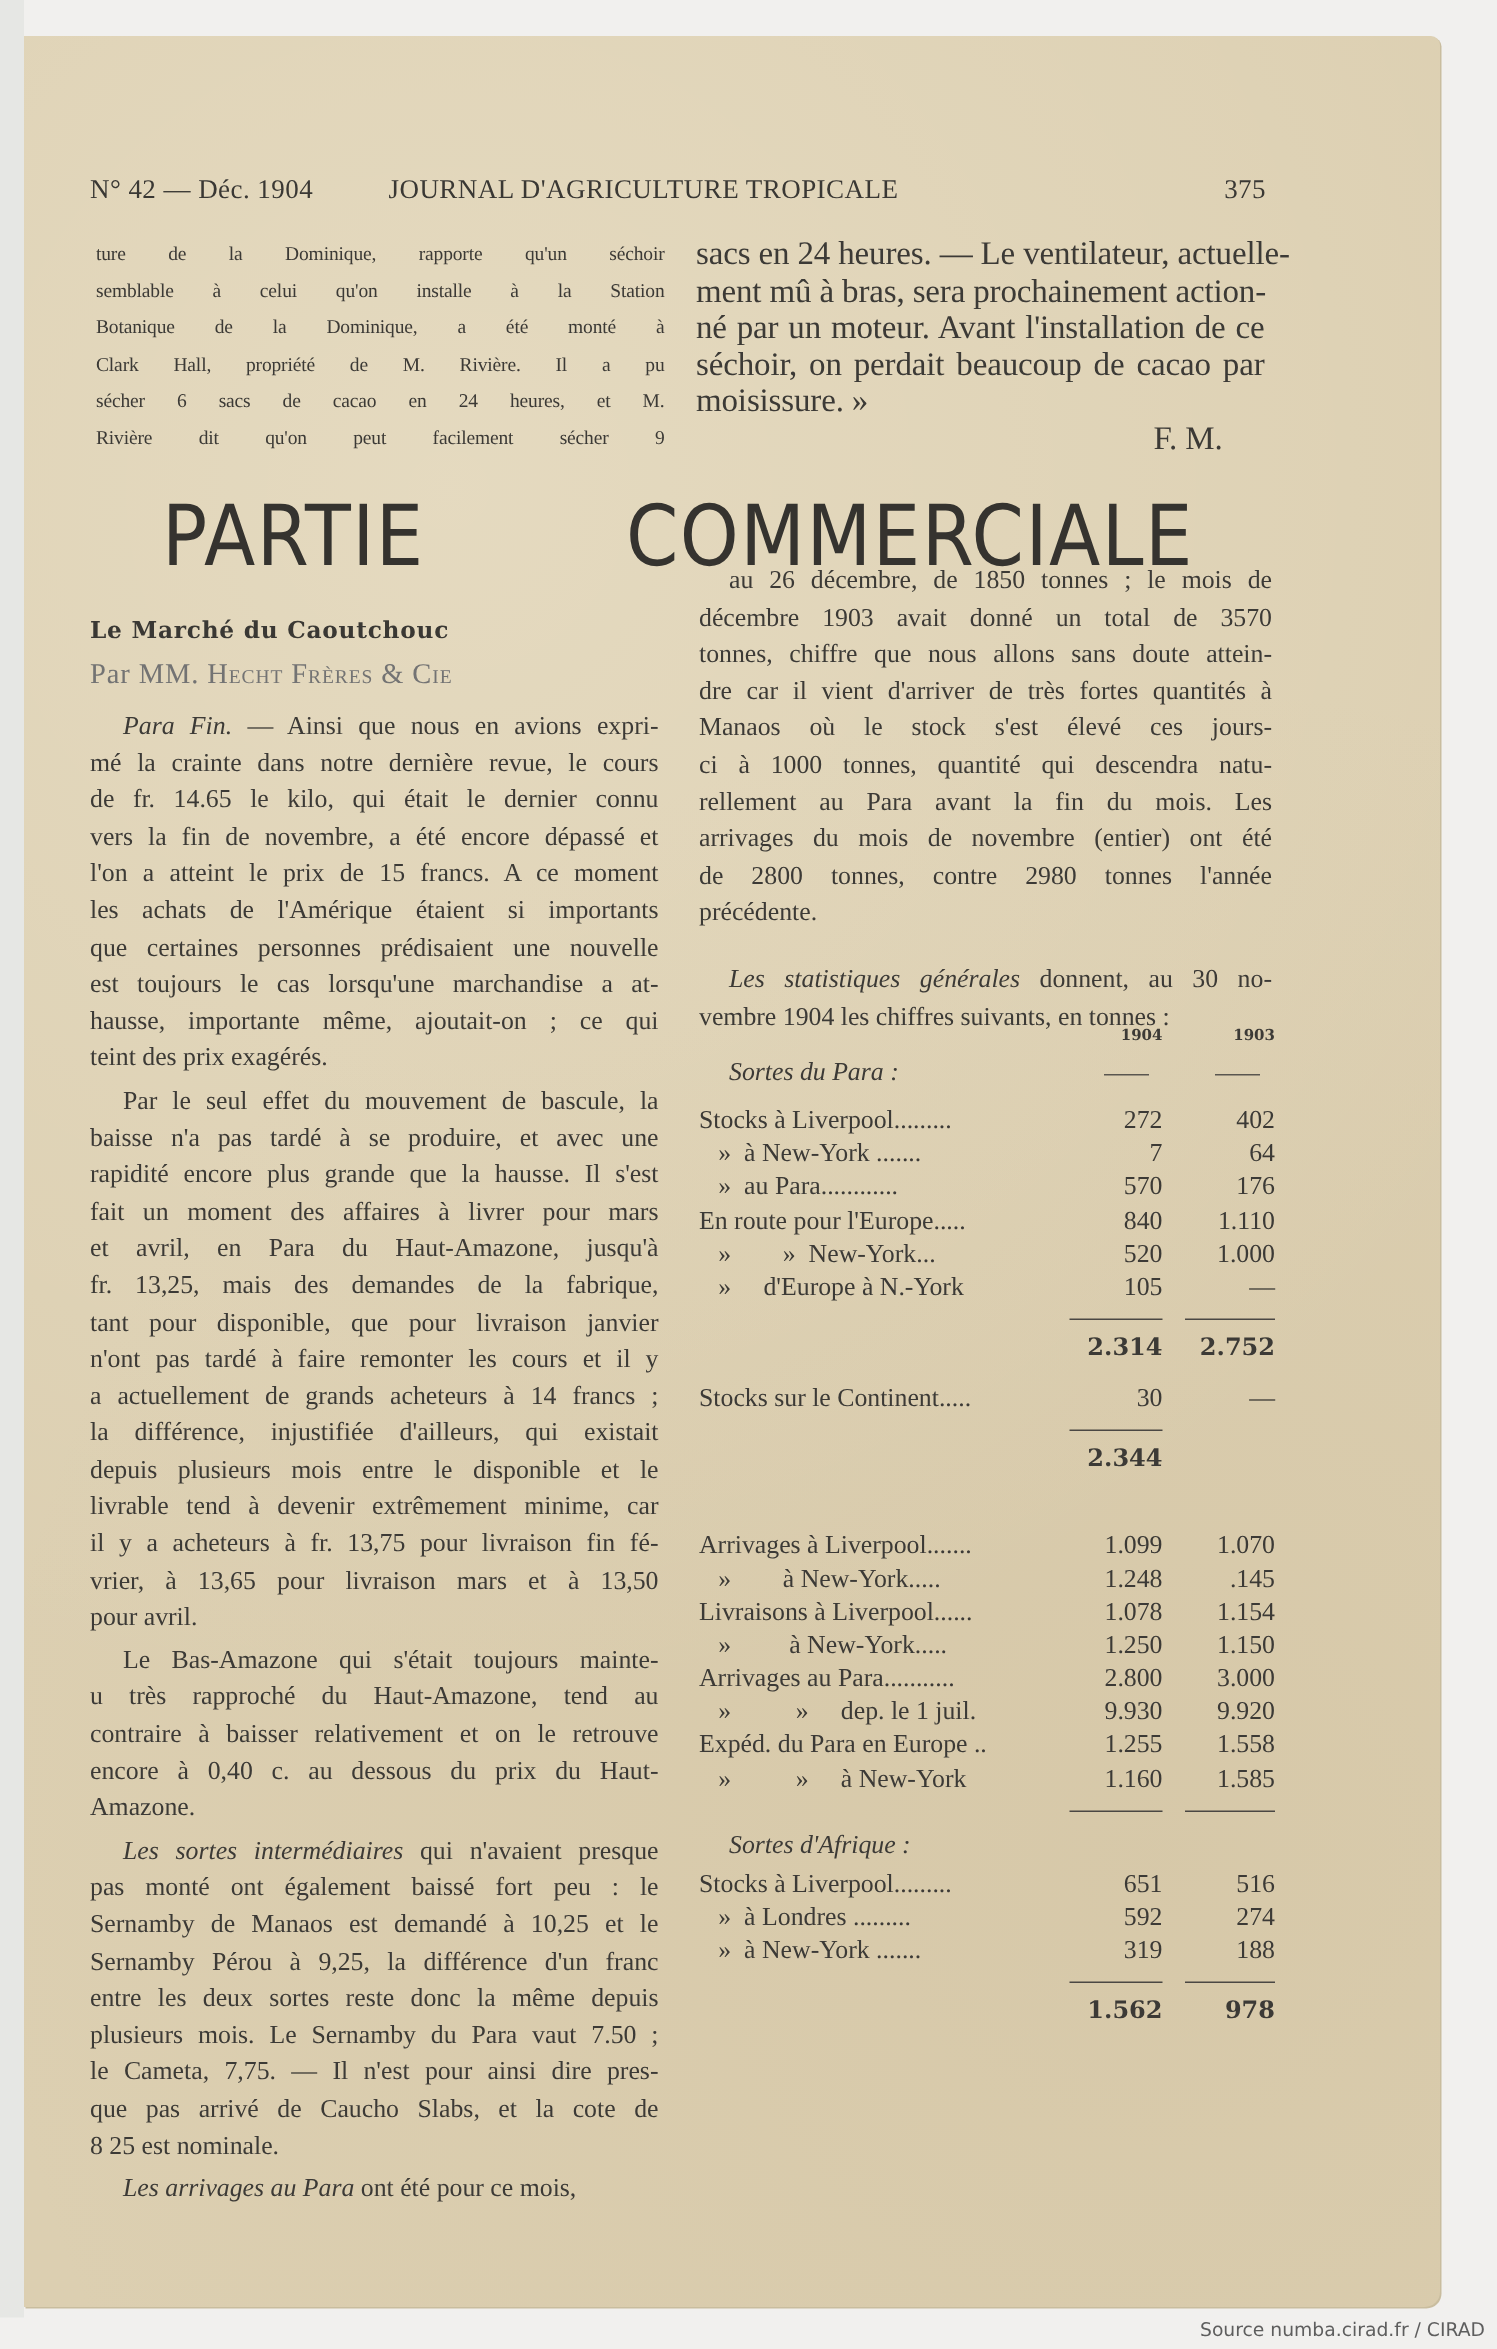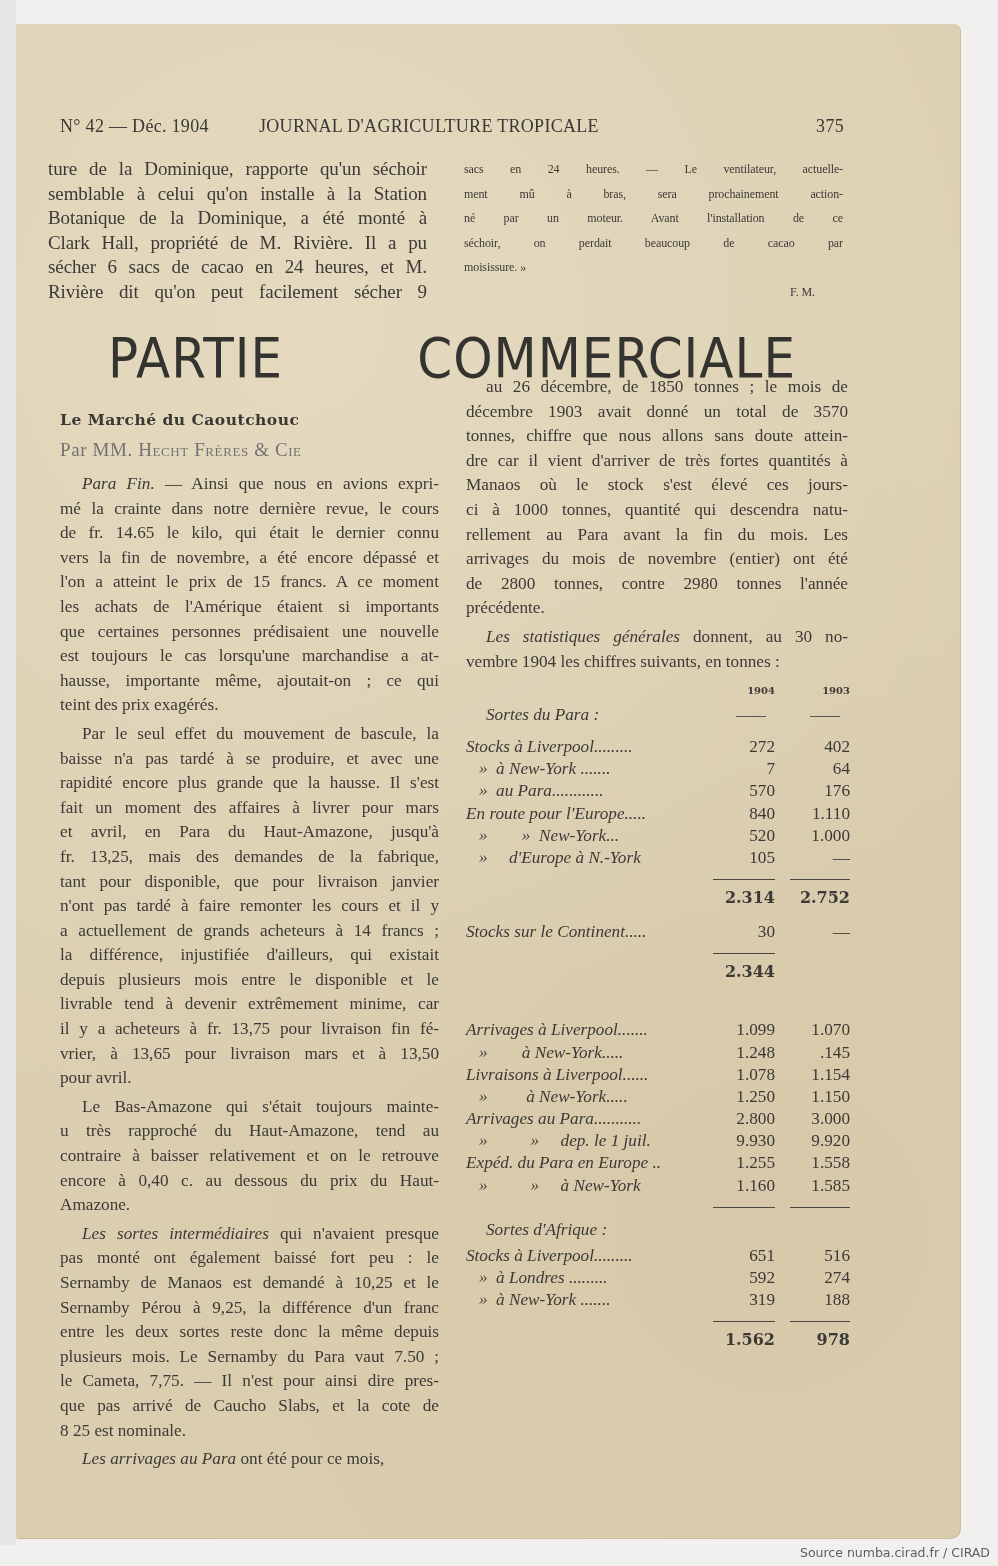--- a/index.html
+++ b/index.html
@@ -22,45 +22,45 @@
     position: absolute; top: 116px; left: 60px; width: 784px; height: 22px;
     font-family: "Liberation Serif", serif; font-size: 18px; color: #3a3834; letter-spacing: 0.3px;
   }
   .running-head .left { position: absolute; left: 0; top: 0; }
   .running-head .center { position: absolute; left: 199px; top: 0; }
   .running-head .right { position: absolute; right: 0; top: 0; }
   .col { position: absolute; font-family: "Liberation Serif", serif; font-size: 17.2px; line-height: 24.6px; color: #3c3a36; }
   .col p { margin: 0; text-align: justify; text-align-last: justify; white-space: nowrap; }
   .col p.last { text-align-last: left; }
   .col p.right { text-align: right; text-align-last: right; }
-  .top-left { left: 48px; top: 157px; width: 379px; font-family: "Liberation Serif", serif; font-size: 19px; }
-  .top-right { left: 464px; top: 157px; width: 379px; font-family: "Liberation Serif", serif; font-size: 12px; }
+  .top-left { left: 64px; top: 157px; width: 379px; font-family: "Liberation Serif", serif; font-size: 13px; }
+  .top-right { left: 464px; top: 157px; width: 379px; font-family: "Liberation Serif", serif; font-size: 22px; }
   .top-left p, .top-right p { letter-spacing: -0.1px; }
   .sig { padding-right: 28px; }
   .section-title {
     position: absolute; left: 108px; top: 324px; width: 688px; height: 60px;
     font-family: "DejaVu Sans", sans-serif; font-size: 50px; line-height: 60px; font-weight: normal;
     color: #35332f; letter-spacing: 1px; text-align: justify; text-align-last: justify; white-space: nowrap;
     transform: scaleY(1.12); transform-origin: top left;
   }
   .article-head { position: absolute; left: 60px; top: 410px; width: 379px; }
   .article-title { font-family: "DejaVu Serif", serif; font-weight: bold; font-size: 15.5px; color: #3a3834; letter-spacing: 0.5px; }
   .article-byline { margin-top: 10px; font-family: "Liberation Serif", serif; font-size: 19px; color: #737373; letter-spacing: 0.6px; }
   .article-byline .sc { font-variant: small-caps; }
   .body-left { left: 60px; top: 472px; width: 379px; }
   .body-left p.indent { text-indent: 22px; }
   .body-left p.gap { margin-top: 4px; }
   .body-right { left: 466px; top: 375px; width: 382px; }
   .body-right p.indent { text-indent: 20px; }
-  .body-right p.gap { margin-top: 4px; font-family: Liberation Serif, serif; }
+  .body-right p.gap { margin-top: 20px; font-family: Liberation Serif, serif; }
   em { font-style: italic; }
 
   .stats { position: absolute; left: 466px; top: 680px; width: 384px; font-family: "Liberation Serif", serif; font-size: 17.2px; color: #3c3a36; }
   .stats .row { position: relative; height: 22.2px; line-height: 22.2px; }
-  .stats .lbl { position: absolute; left: 0; top: 0; white-space: pre; font-style: italic; }
+  .stats .lbl { position: absolute; left: 0; top: 0; white-space: pre; }
   .stats .v1 { position: absolute; right: 75px; top: 0; text-align: right; }
   .stats .v2 { position: absolute; right: 0; top: 0; text-align: center; }
   .stats .yr { font-weight: bold; font-size: 10px; font-family: "DejaVu Serif", serif; }
   .stats .bold { font-weight: bold; font-family: "DejaVu Serif", serif; font-size: 16px; }
   .stats .dash { display: inline-block; width: 30px; border-top: 1.2px solid #5a5650; vertical-align: middle; }
   .stats .rule { position: absolute; top: 0; height: 0; border-top: 1.5px solid #4a4743; }
   .stats .rule.r1 { right: 75px; width: 62px; }
   .stats .rule.r2 { right: 0; width: 60px; }
   .stats .section { font-style: italic; padding-left: 20px; }
   .footer-credit { position: absolute; right: 8px; top: 1545px; font-family: "DejaVu Sans", sans-serif; font-size: 12.5px; color: #5e5e5e; }

